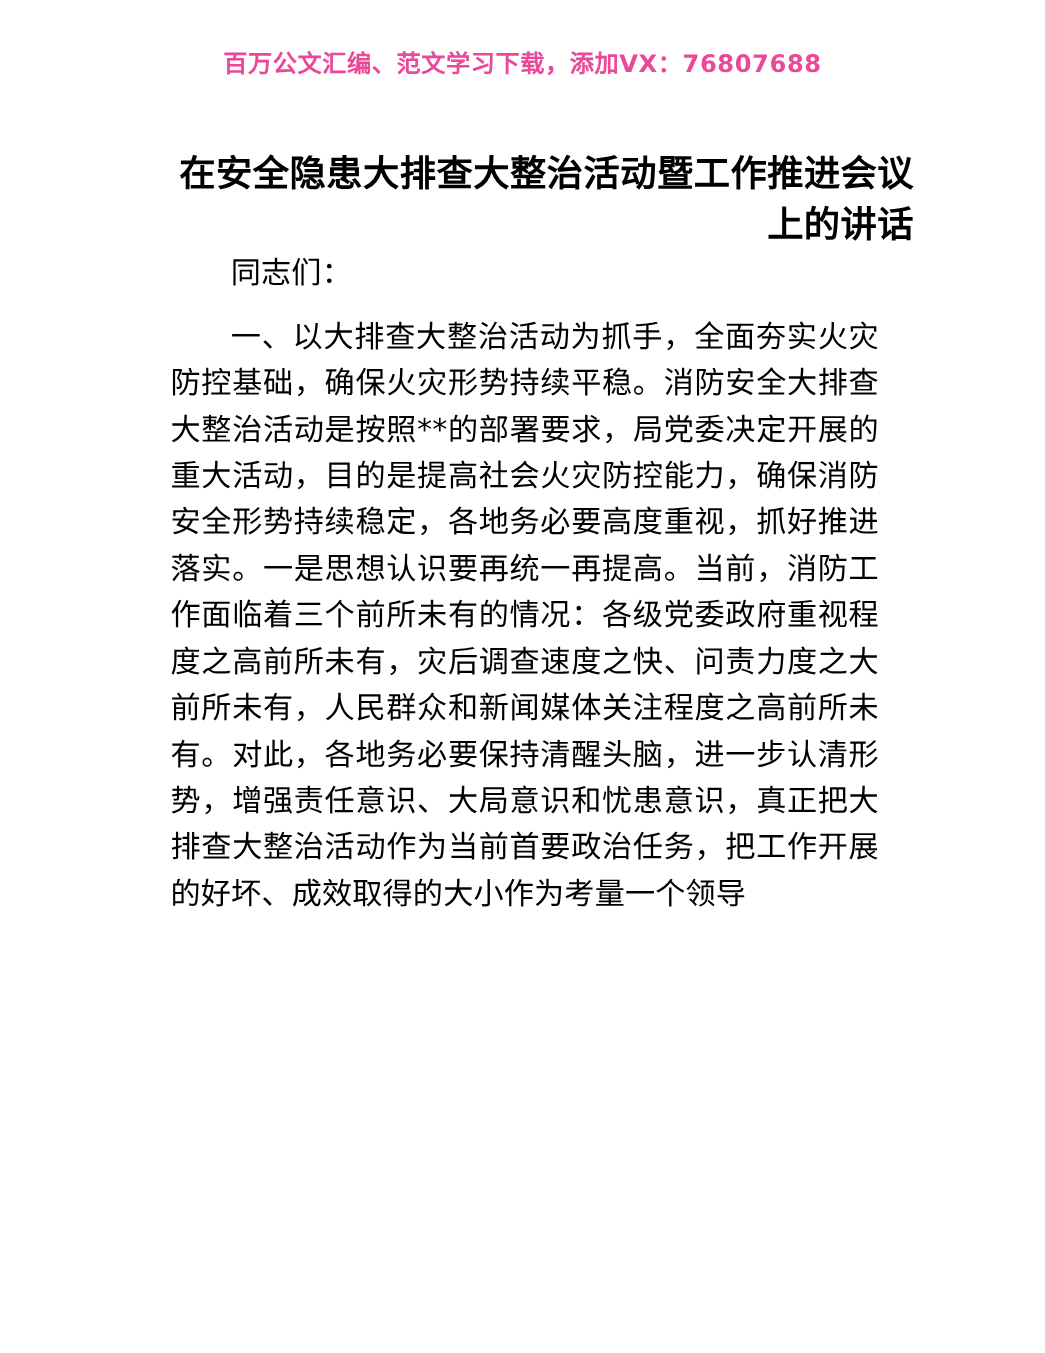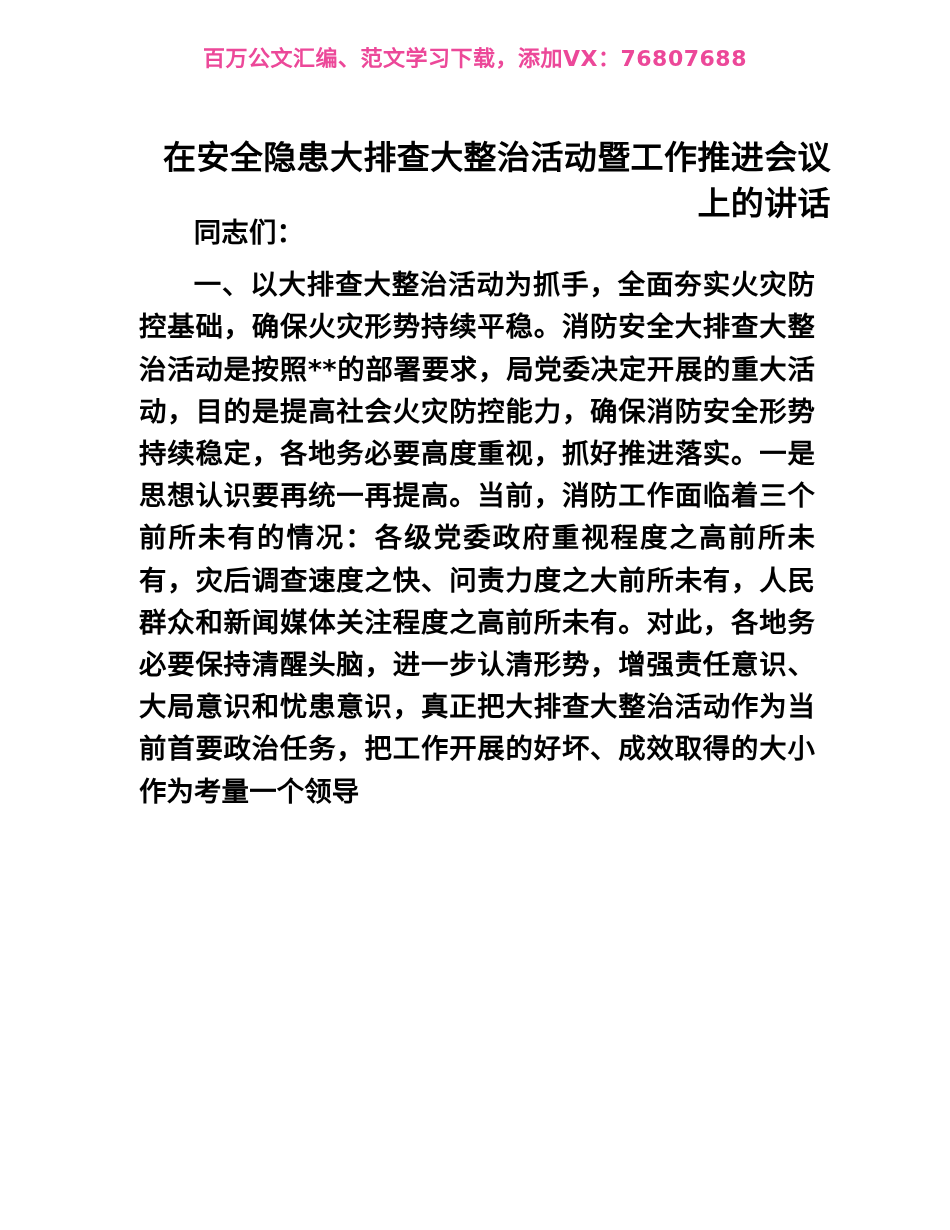--- a/index.html
+++ b/index.html
@@ -54,29 +54,28 @@
 
   
   .doc-body {
     position: absolute;
     left: 139px;
     top: 212px;
     width: 676px;
   }
 
   .para {
-    margin: 0;
+    margin: 16px;
     font-size: 27.4px;
     line-height: 42.2px;
     letter-spacing: 0.15px;
     text-align: justify;
     text-justify: inter-ideograph;
     text-indent: 2em;
     word-break: break-all;
-    font-weight: bold;
   }
 
   .para + .para {
     margin-top: 10px;
   }
 
   .para-salutation {
     text-indent: 2em;
   }
 </style>

